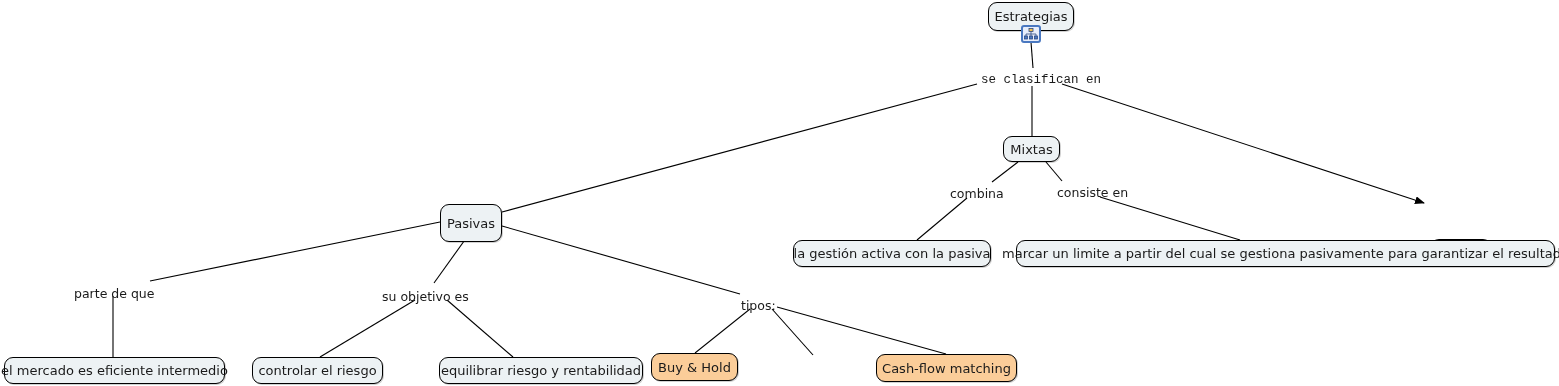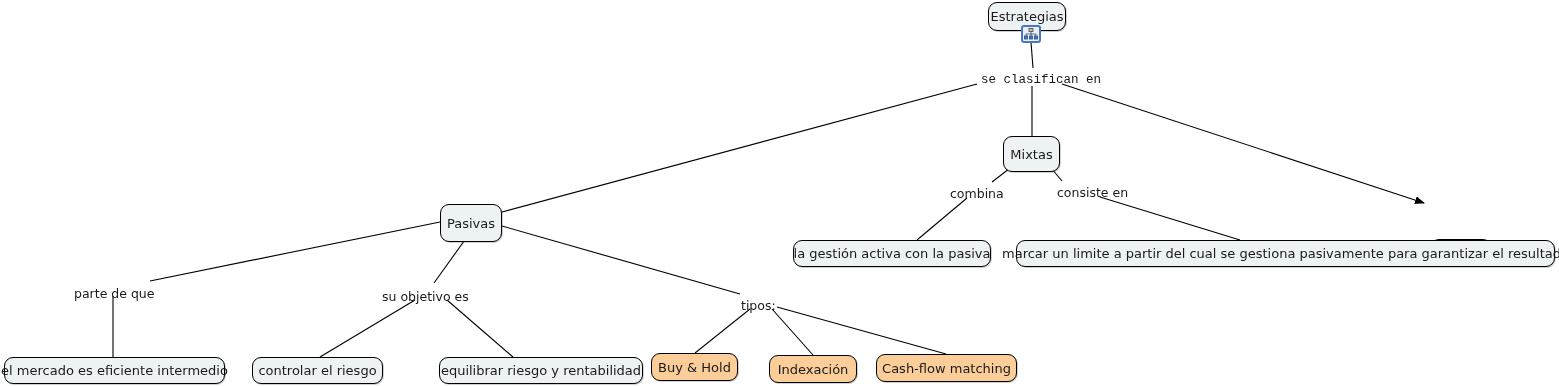--- a/index.html
+++ b/index.html
@@ -107,39 +107,39 @@
       <line x1="447" y1="300" x2="513" y2="357"></line>
 
       <line x1="750" y1="309" x2="695" y2="353"></line>
 
       <line x1="772" y1="309" x2="813" y2="355"></line>
 
       <line x1="777" y1="307" x2="946" y2="354"></line>
     </g>
   </svg>
 
-  <div class="node" style="left:988px; top:2px; width:78px; height:29px;">
+  <div class="node" style="left:988px; top:2px; width:86px; height:29px;">
     <span>Estrategias</span>
   </div>
 
   <div class="root-badge" style="left:1021px; top:25px;">
     <svg width="14" height="12" viewBox="0 0 14 12" xmlns="http://www.w3.org/2000/svg">
       <rect x="5" y="0.5" width="4" height="3" fill="#f2c14e" stroke="#2d4a82" stroke-width="0.8"></rect>
       <line x1="7" y1="3.5" x2="7" y2="6" stroke="#2d4a82" stroke-width="0.8"></line>
       <line x1="2" y1="6" x2="12" y2="6" stroke="#2d4a82" stroke-width="0.8"></line>
       <line x1="2" y1="6" x2="2" y2="8" stroke="#2d4a82" stroke-width="0.8"></line>
       <line x1="7" y1="6" x2="7" y2="8" stroke="#2d4a82" stroke-width="0.8"></line>
       <line x1="12" y1="6" x2="12" y2="8" stroke="#2d4a82" stroke-width="0.8"></line>
       <rect x="0.5" y="8" width="3" height="3" fill="#4a78c0" stroke="#2d4a82" stroke-width="0.8"></rect>
       <rect x="5.5" y="8" width="3" height="3" fill="#4a78c0" stroke="#2d4a82" stroke-width="0.8"></rect>
       <rect x="10.5" y="8" width="3" height="3" fill="#4a78c0" stroke="#2d4a82" stroke-width="0.8"></rect>
     </svg>
   </div>
 
-  <div class="node" style="left:1003px; top:136px; width:57px; height:36px;">
+  <div class="node" style="left:1003px; top:136px; width:57px; height:26px;">
     <span>Mixtas</span>
   </div>
 
   <div class="node" style="left:440px; top:204px; width:62px; height:38px;">
     <span>Pasivas</span>
   </div>
 
   <div class="node" style="left:1430px; top:203px; width:62px; height:26px;margin-top:36px;">
     <span>Activas</span>
   </div>
@@ -161,23 +161,20 @@
   </div>
 
   <div class="node" style="left:411px; top:357px; width:204px; height:27px;margin-left:28px;">
     <span>equilibrar riesgo y rentabilidad</span>
   </div>
 
   <div class="node orange" style="left:651px; top:353px; width:87px; height:28px;">
     <span>Buy &amp; Hold</span>
   </div>
 
-  <div class="node orange" style="left:769px; top:355px; width:88px; height:28px;">
-    <span>Indexación</span>
-  </div>
 
   <div class="node orange" style="left:876px; top:354px; width:141px; height:28px;text-align:center;">
     <span>Cash-flow matching</span>
   </div>
 
   <div class="link-label" style="left:981px; top:74px;font-family:Liberation Mono, monospace;">se clasifican en</div>
   <div class="link-label" style="left:950px; top:188px;">combina</div>
   <div class="link-label" style="left:1057px; top:187px;">consiste en</div>
   <div class="link-label" style="left:74px; top:288px;">parte de que</div>
   <div class="link-label" style="left:382px; top:291px;">su objetivo es</div>

